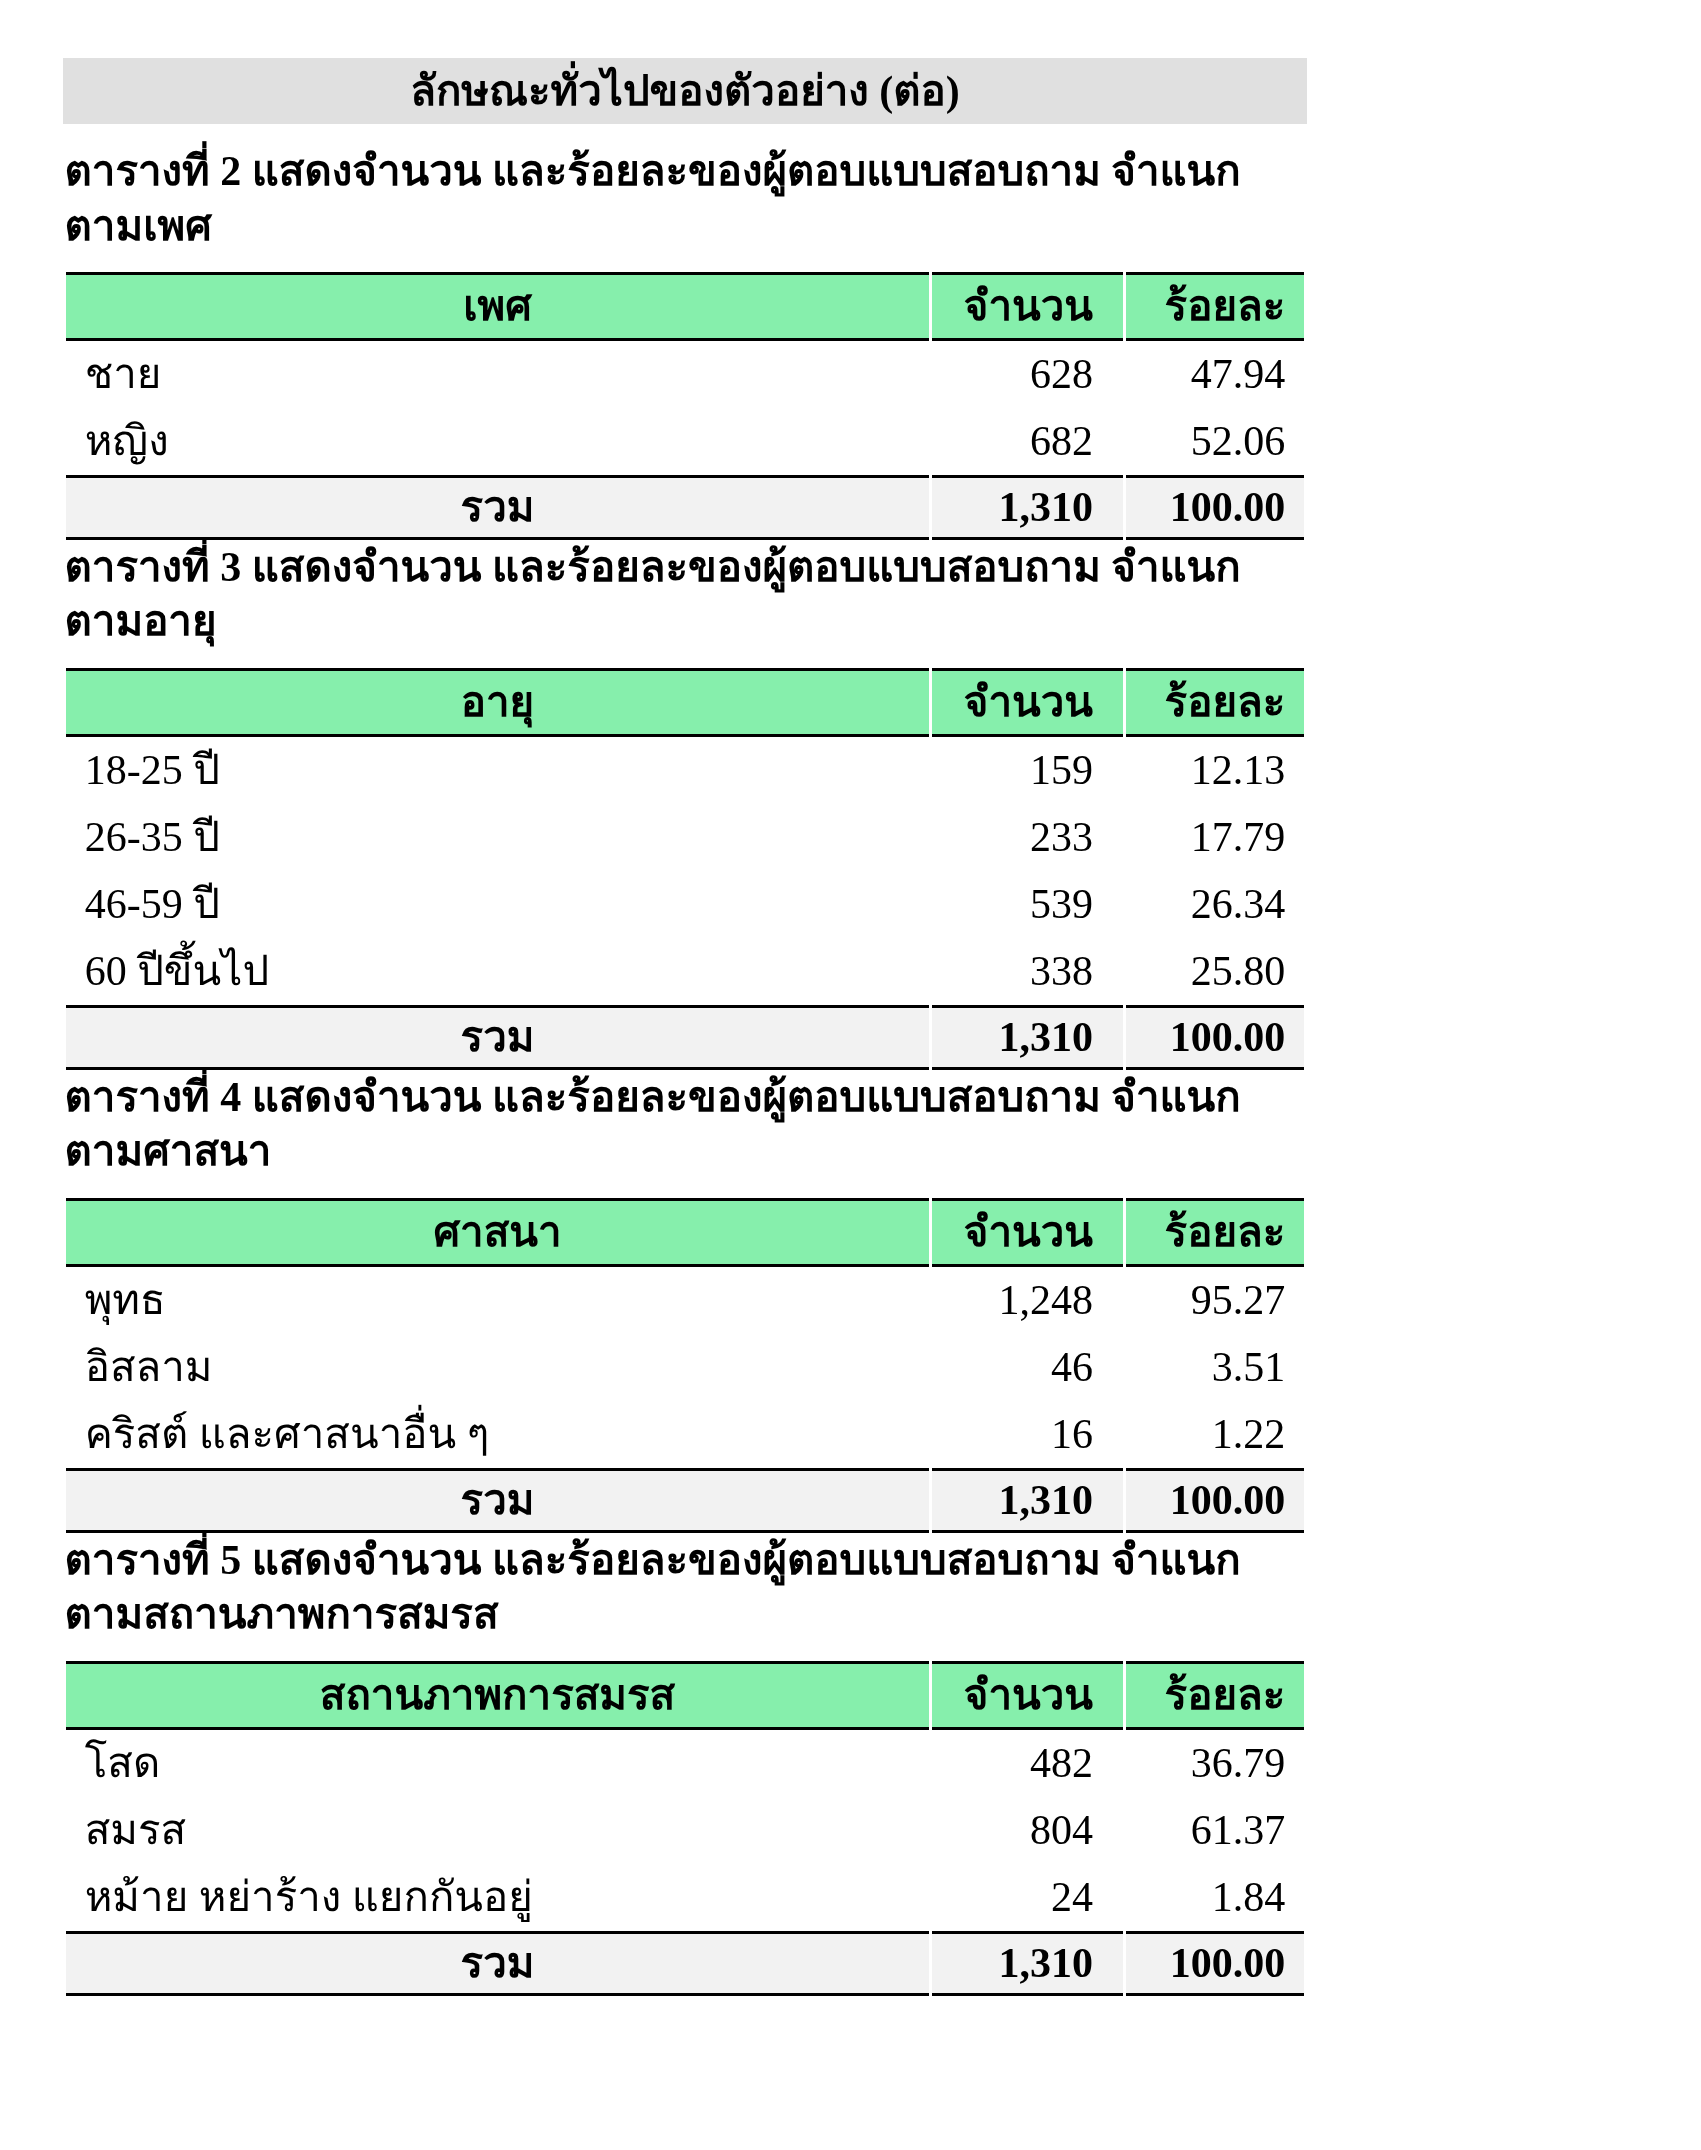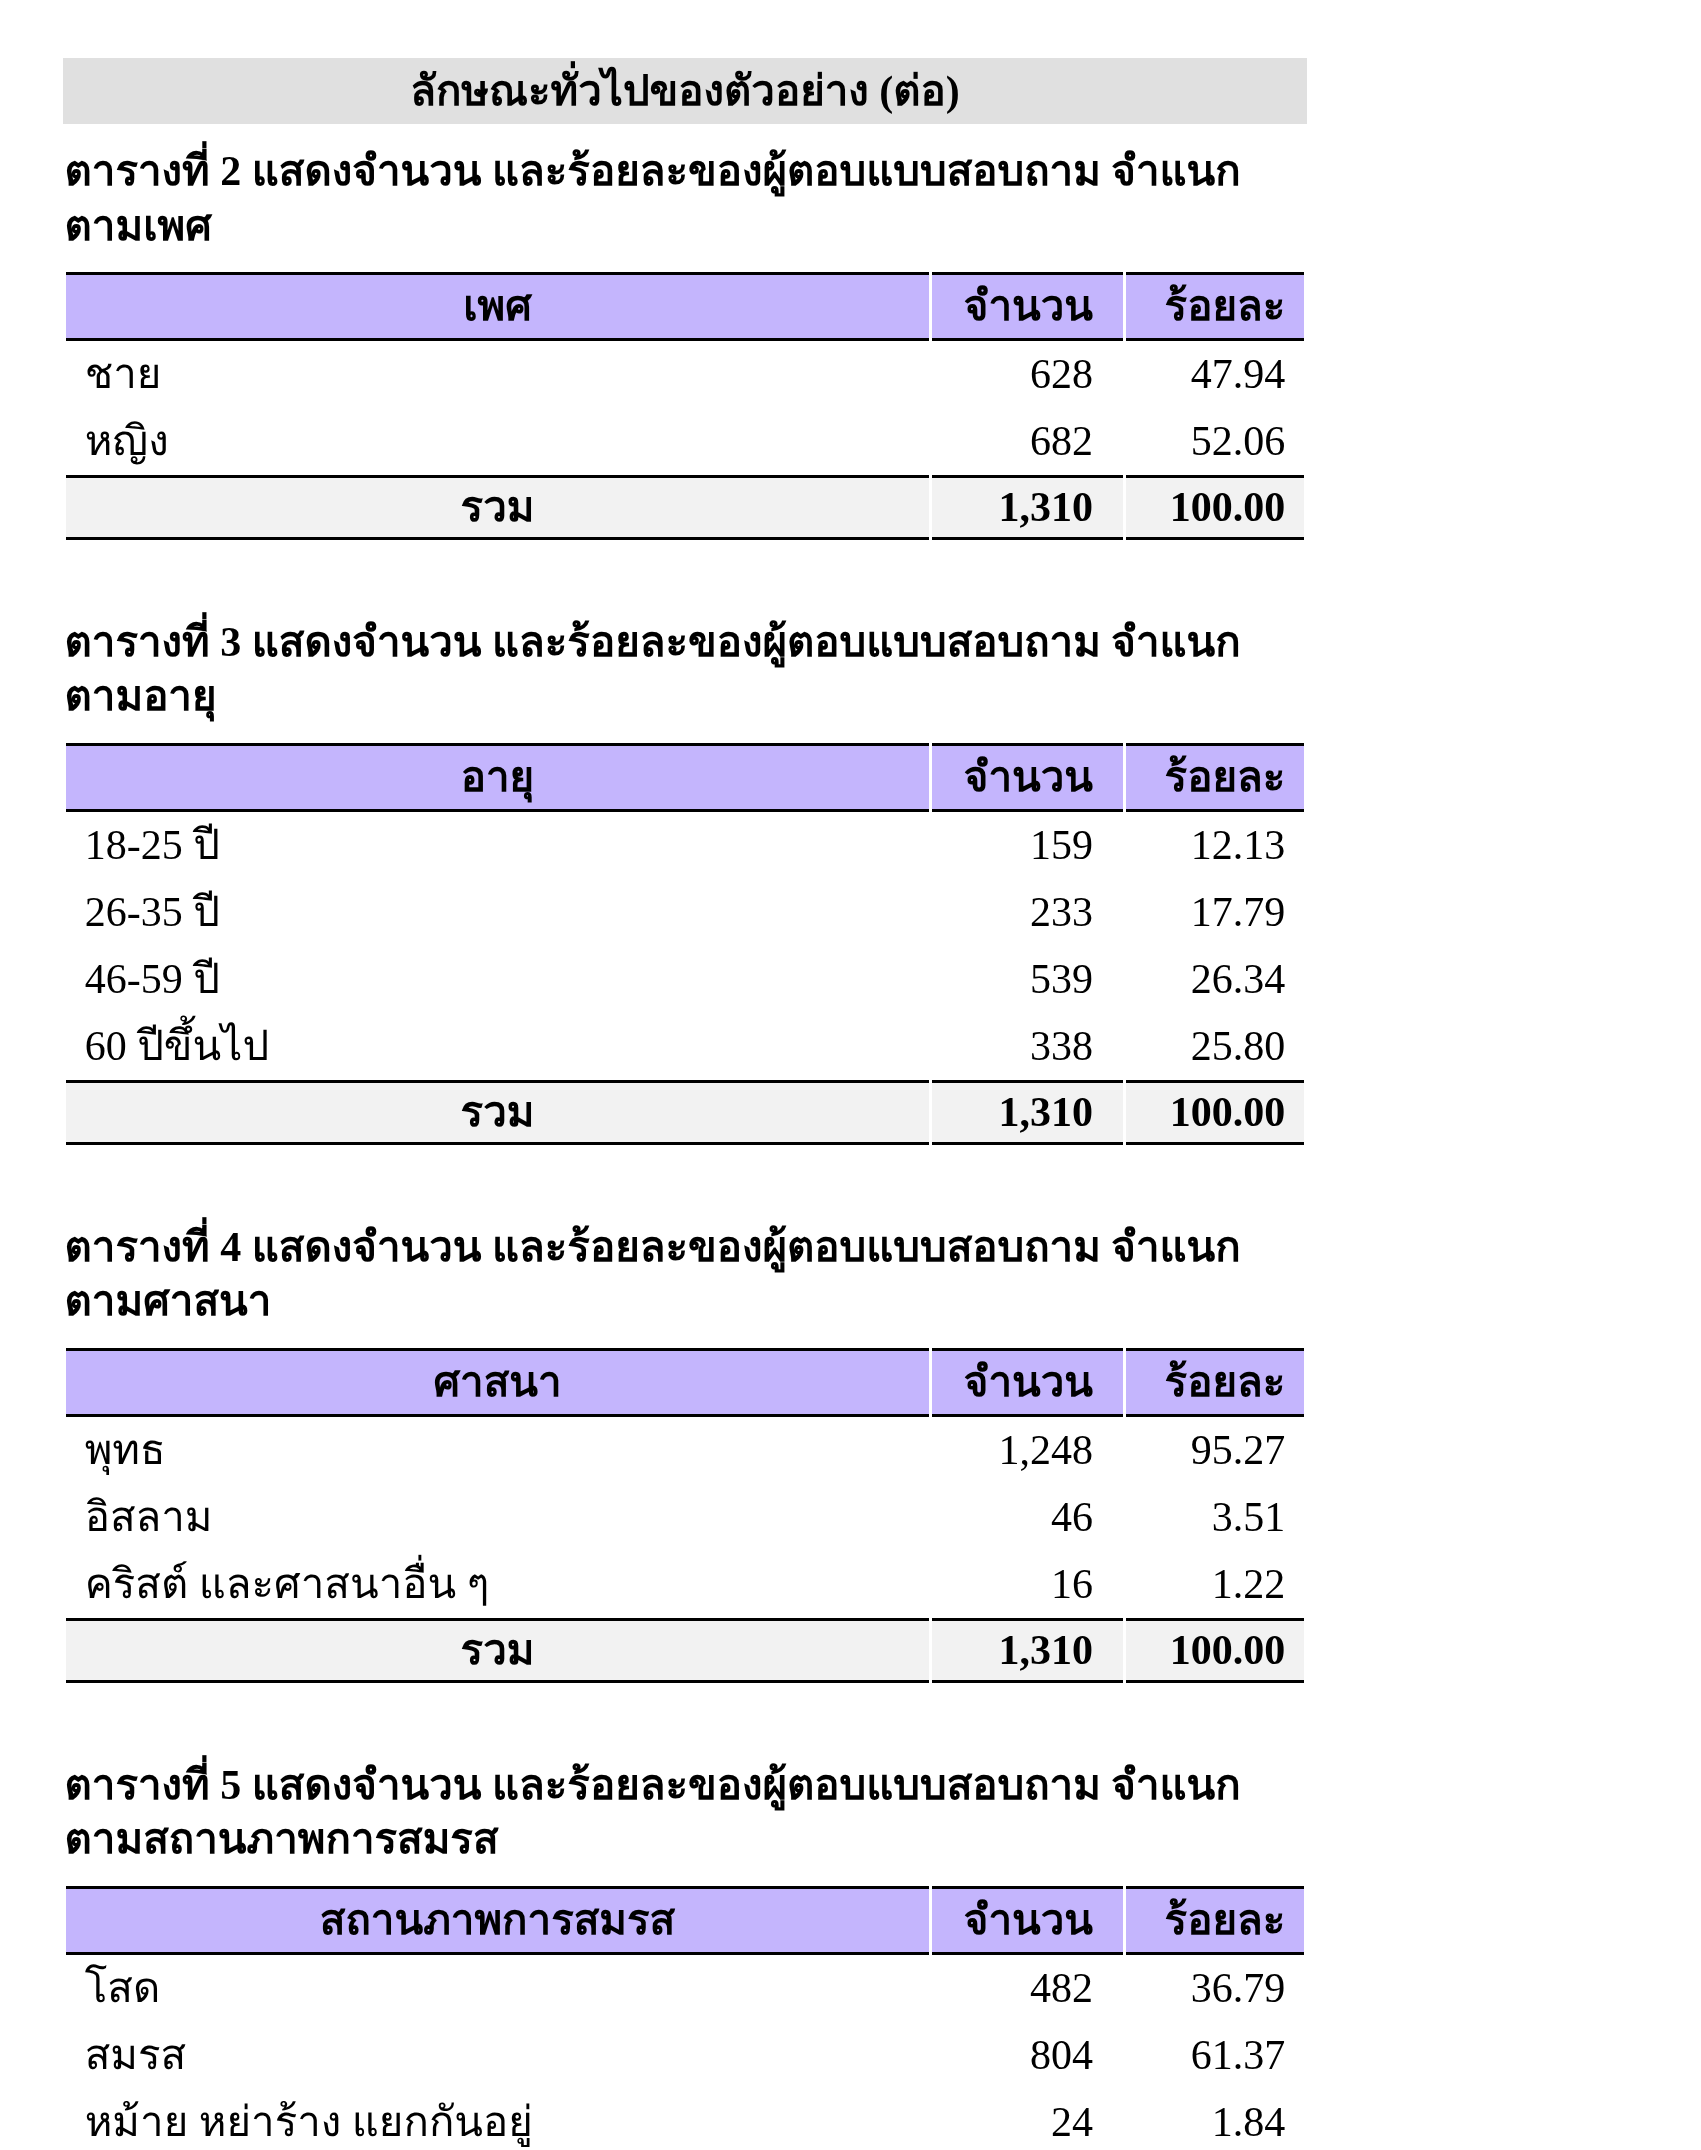--- a/index.html
+++ b/index.html
@@ -23,42 +23,41 @@
     align-items: center;
     justify-content: center;
   }
   .banner-title {
     font-weight: bold;
     font-size: 42px;
     line-height: 1;
   }
   .table-section:first-of-type .caption { margin-top: 20px; }
   .caption {
-    margin-top: 75px;
     margin-bottom: 18.7px;
     font-weight: bold;
     font-size: 42px;
     line-height: 1.3;
     padding-left: 1.6px;
   }
   table.freq-table {
     width: 100%;
     table-layout: fixed;
     border-collapse: separate;
     border-spacing: 3.1px 0;
     font-size: 42px;
     line-height: 1;
   }
   col.c-label   { width: auto; }
   col.c-count   { width: 191px; }
   col.c-percent { width: 178px; }
 
   tr.header-row th {
     height: 69px;
-    background: #c4b5fd;
+    background: #86efac;
     border-top: 3.9px solid #000;
     border-bottom: 3.1px solid #000;
     font-weight: bold;
     vertical-align: middle;
   }
   tr.header-row th.h-label   { text-align: center; }
   tr.header-row th.h-count   { text-align: right; padding-right: 30px; }
   tr.header-row th.h-percent { text-align: right; padding-right: 18.7px; }
 
   tr.data-row td {

